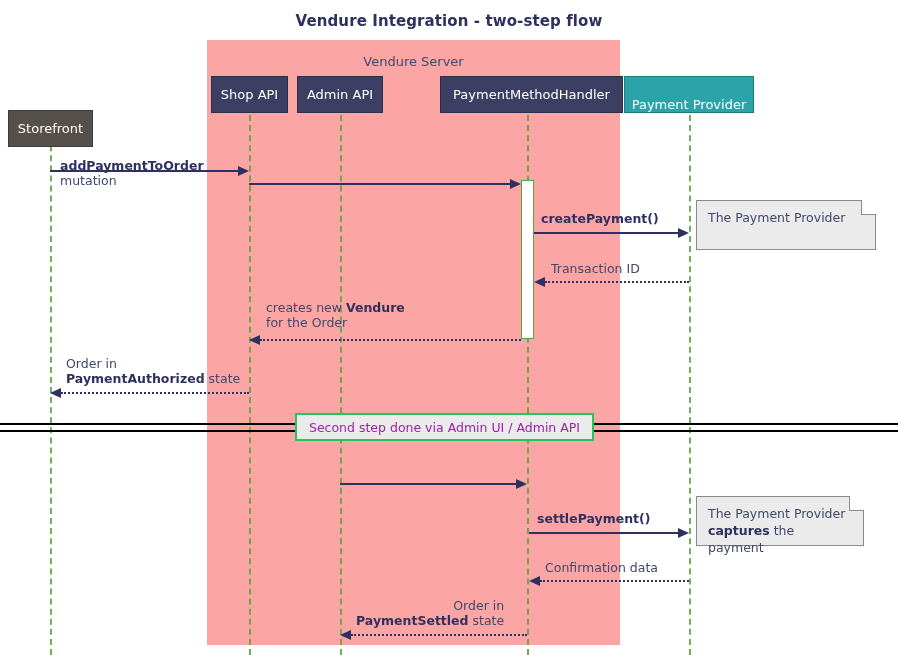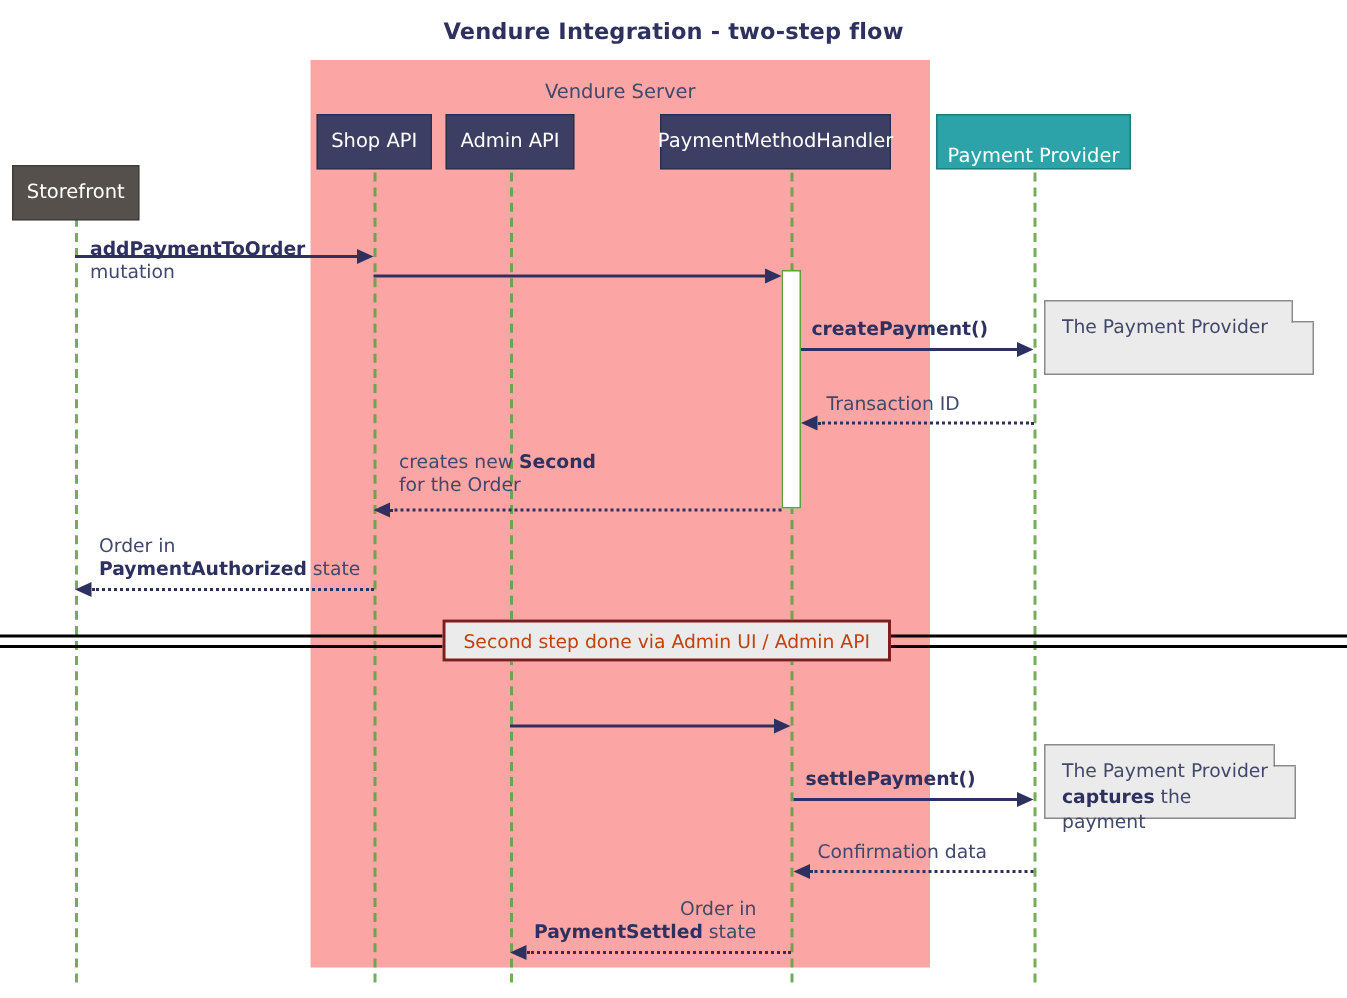--- a/index.html
+++ b/index.html
@@ -127,26 +127,26 @@
   
   .divider-line {
     position: absolute;
     height: 0;
     border-top: 2px solid #000000;
   }
   .divider-box {
     position: absolute;
     box-sizing: border-box;
     background: #ebebeb;
-    border: 2px solid #7f1d1d;
+    border: 2px solid #22c55e;
     display: flex;
     align-items: center;
     justify-content: center;
     font-size: 12.5px;
-    color: #c2410c;
+    color: #a21caf;
   }
 </style>
 </head>
 <body>
 
 <div id="canvas">
 
   <div class="diagram-title">Vendure Integration - two-step flow</div>
 
   <div class="group-box" style="left:207px; top:40px; width:413px; height:605px;">
@@ -161,21 +161,21 @@
 
   <div class="participant p-gray" style="left:8px; top:76px; width:85px; height:37px;">
     <span>Storefront</span>
   </div>
   <div class="participant p-dark" style="left:211px; top:76px; width:77px; height:37px;">
     <span>Shop API</span>
   </div>
   <div class="participant p-dark" style="left:297px; top:76px; width:86px; height:37px;">
     <span>Admin API</span>
   </div>
-  <div class="participant p-dark" style="left:440px; top:76px; width:154px; height:37px;">
+  <div class="participant p-dark" style="left:440px; top:76px; width:183px; height:37px;">
     <span>PaymentMethodHandler</span>
   </div>
   <div class="participant p-teal" style="left:624px; top:76px; width:130px; height:37px;align-items:flex-end;">
     <span>Payment Provider</span>
   </div>
 
   <div class="activation" style="left:521px; top:180px; width:13px; height:159px;"></div>
 
   <div class="msg-label" style="left:60px; top:130px;margin-top:28px;">
     <span class="ln"><b>addPaymentToOrder</b></span>
@@ -198,21 +198,21 @@
     <div>The Payment Provider</div>
   </div>
 
   <div class="msg-label" style="left:551px; top:261px;">
     <span>Transaction ID</span>
   </div>
   <div class="msg-line dotted" style="left:545px; top:281px; width:144px;"></div>
   <div class="arrowhead arrow-left" style="left:534px; top:277px;"></div>
 
   <div class="msg-label" style="left:266px; top:300px;">
-    <span class="ln"><span>creates new </span><b>Second</b></span>
+    <span class="ln"><span>creates new </span><b>Vendure</b></span>
     <span class="ln">for the Order</span>
   </div>
   <div class="msg-line dotted" style="left:260px; top:339px; width:261px;"></div>
   <div class="arrowhead arrow-left" style="left:249px; top:335px;"></div>
 
   <div class="msg-label" style="left:66px; top:356px;">
     <span class="ln">Order in</span>
     <span class="ln"><b>PaymentAuthorized</b><span> state</span></span>
   </div>
   <div class="msg-line dotted" style="left:61px; top:392px; width:188px;"></div>

